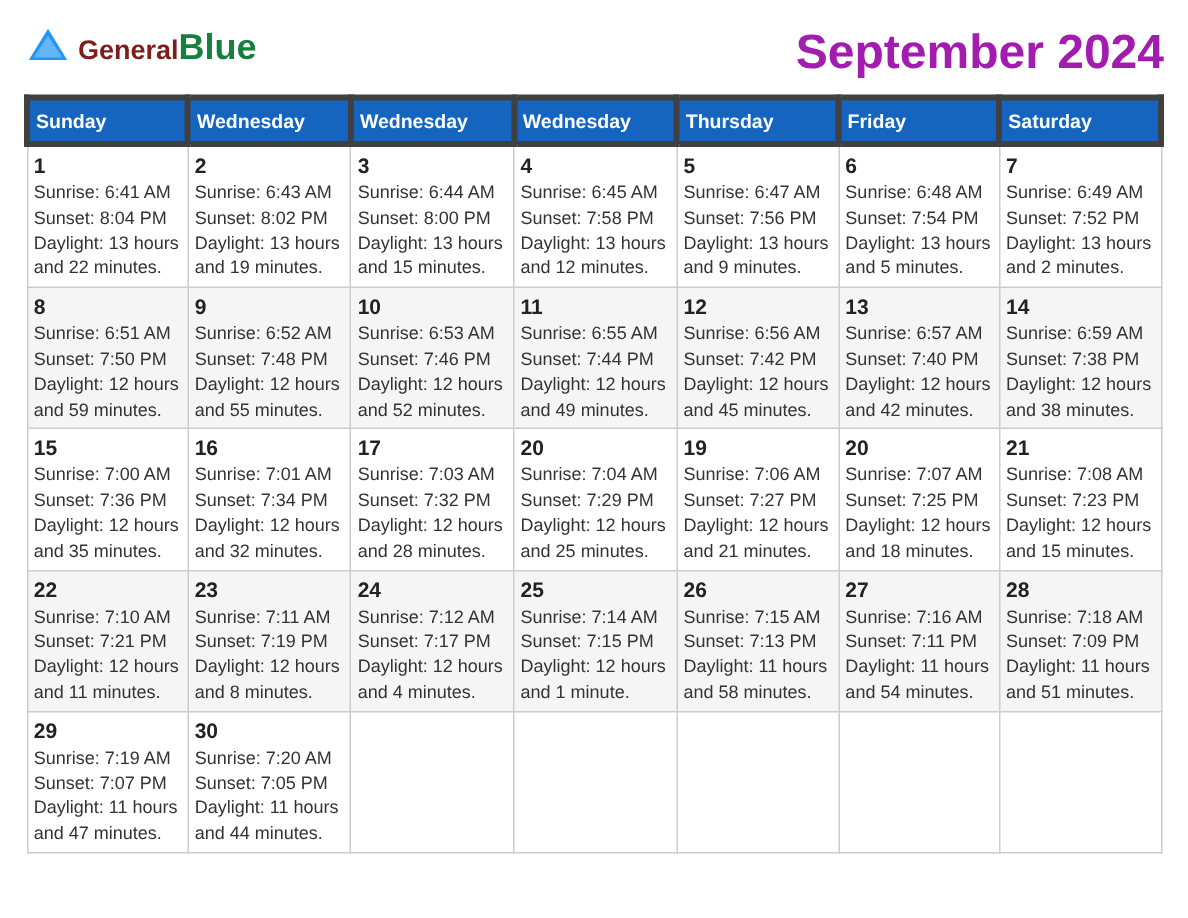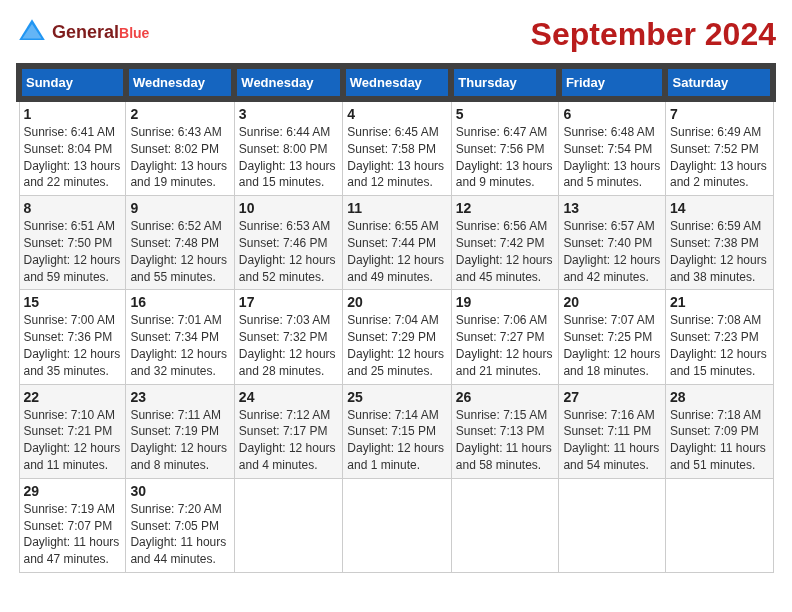--- a/index.html
+++ b/index.html
@@ -20,53 +20,53 @@
       display: flex;
       align-items: center;
       gap: 4px;
     }
     .logo-text-general {
       font-size: 18px;
       font-weight: bold;
       color: #7f1d1d;
     }
     .logo-text-blue {
-      font-size: 14px;
-      font-weight: bold;
-      color: #ef4444;
+      font-size: 24px;
+      font-weight: bold;
+      color: #15803d;
     }
     .logo-icon {
       width: 32px;
       height: 32px;
     }
     .title-area {
       text-align: right;
     }
     .month-title {
       font-size: 32px;
       font-weight: bold;
-      color: #b91c1c;
+      color: #a21caf;
     }
     .location-title {
       font-size: 16px;
       color: #555;
     }
     table {
       width: 100%;
       border-collapse: collapse;
       font-size: 11px;
     }
     thead tr th {
       background-color: #1565C0;
       color: #fff;
       padding: 6px 4px;
       text-align: left;
       font-size: 13px;
       font-weight: bold;
-      border: 6px solid #404040;
+      border: 4px solid #404040;
     }
     tbody tr td {
       border: 1px solid #ccc;
       vertical-align: top;
       padding: 4px;
       width: 110px;
       min-height: 80px;
     }
     tbody tr:nth-child(odd) td {
       background-color: #fff;

